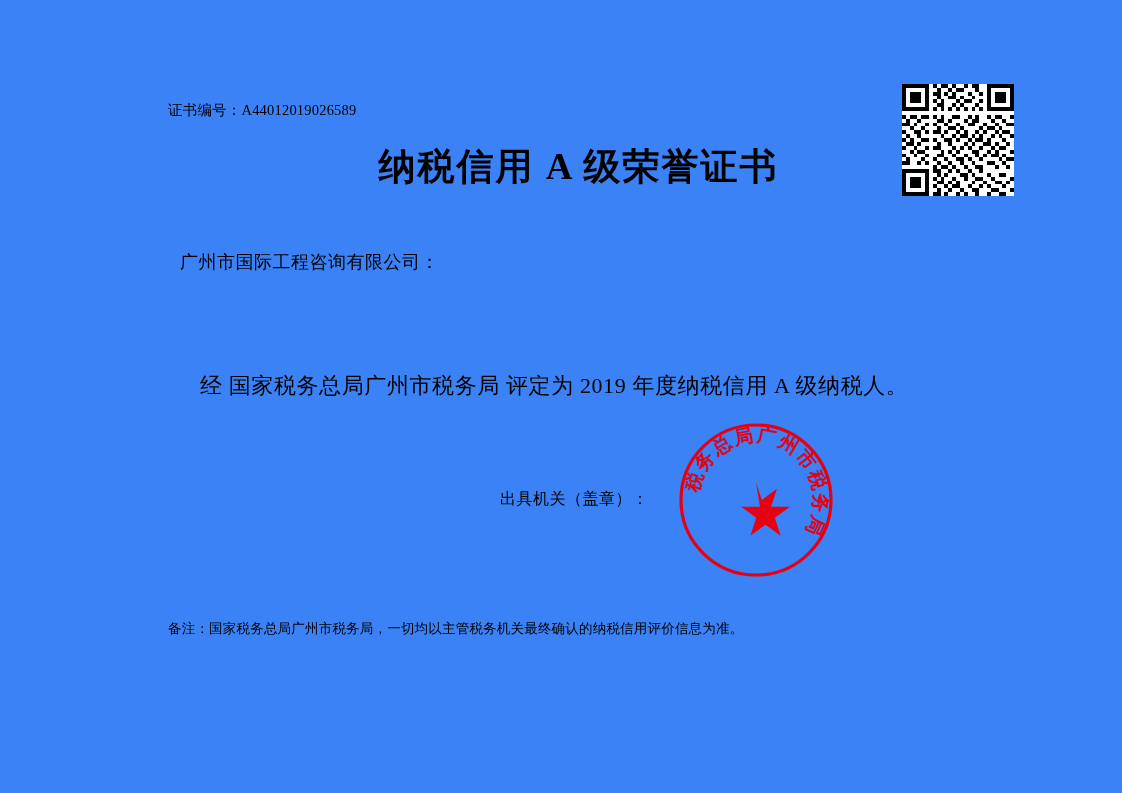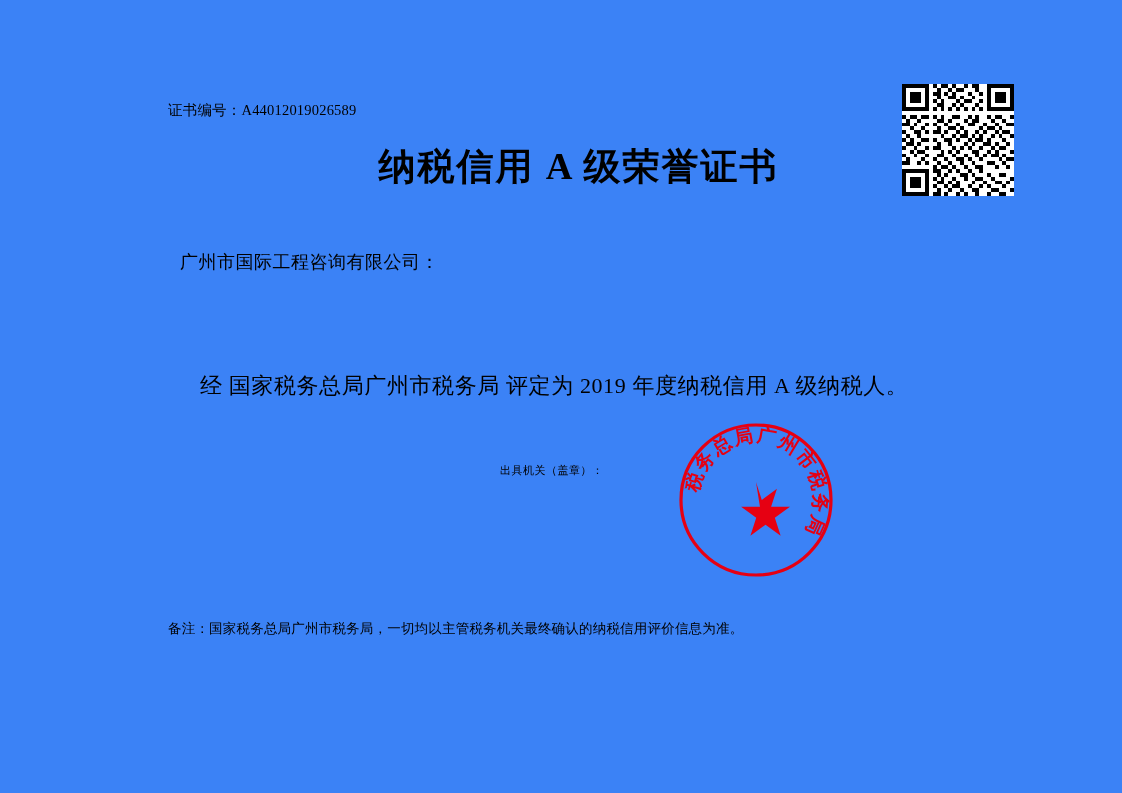--- a/index.html
+++ b/index.html
@@ -79,22 +79,22 @@
     font-size: 22px;
     letter-spacing: 0.6px;
     white-space: nowrap;
     margin-top: 34px;
   }
 
   
   .issuer {
     position: absolute;
     left: 500px;
-    top: 454px;
-    font-size: 11px;
+    top: 482px;
+    font-size: 16px;
     line-height: 33px;
     letter-spacing: 0.5px;
     white-space: nowrap;
   }
 
   
   .seal {
     position: absolute;
     left: 676px;
     top: 420px;

